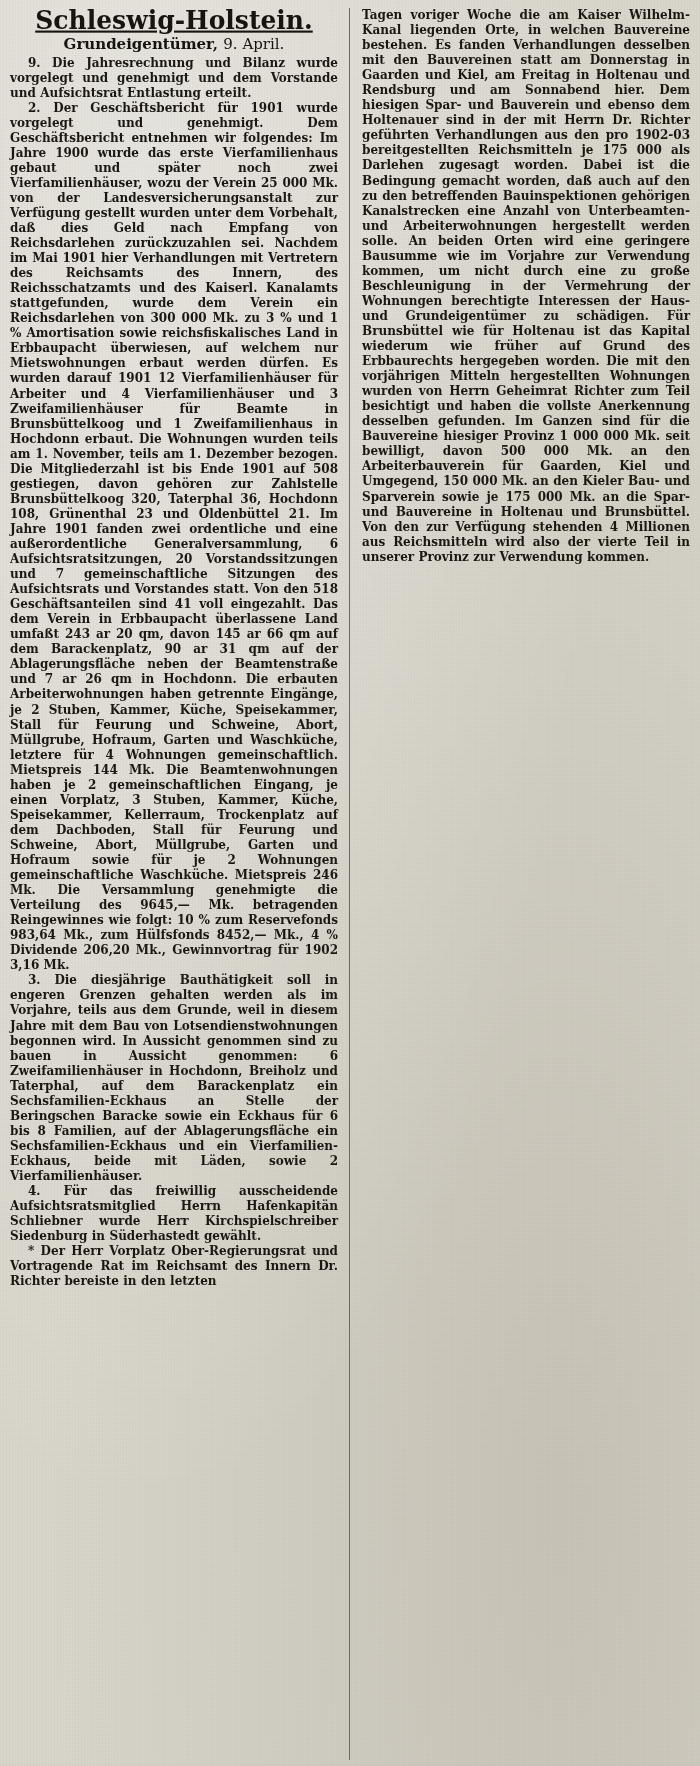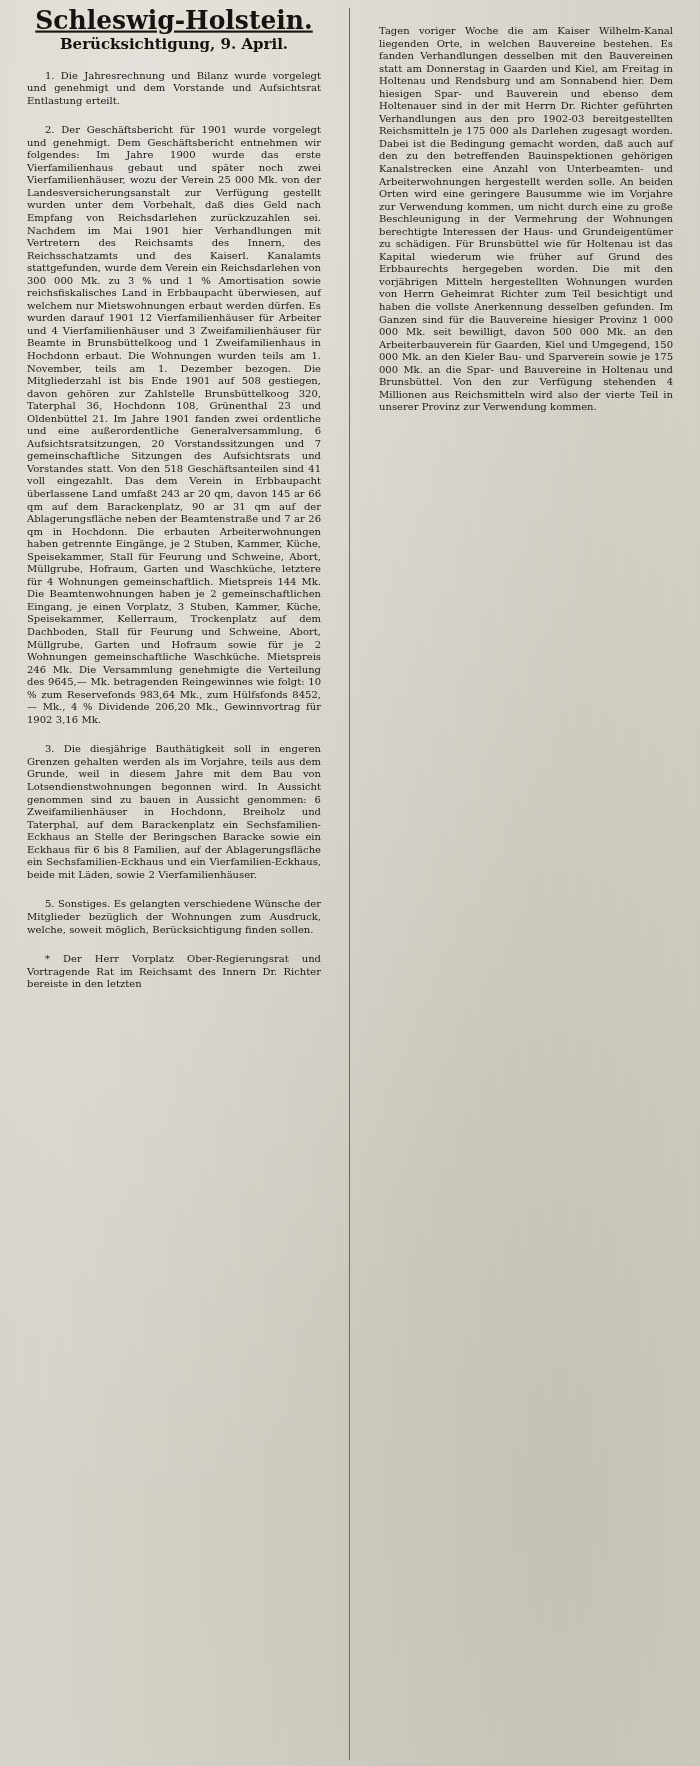--- a/index.html
+++ b/index.html
@@ -67,57 +67,58 @@
   }
   .subhead {
     text-align: center;
     font-weight: bold;
     font-size: 15px;
     line-height: 1.1;
     margin: 2px 0 3px 0;
     color: #17140f;
   }
   .subhead .dateline {
-    font-weight: bold;
+    font-weight: normal;
   }
   p.body {
-    margin: 17px;
-    font-size: 10px;
+    margin: 0;
+    font-size: 12px;
     line-height: 1.255;
     text-align: justify;
     text-justify: inter-word;
     hyphens: manual;
     word-spacing: 0.2px;
     color: #1b1813;
     text-indent: 18px;
+    font-weight: bold;
   }
   p.body.noindent {
     text-indent: 0;
   }
   .col-right p.body:first-child {
     text-indent: 0;
   }
 </style>
 </head>
 <body>
 
 <div class="page">
   <div class="grain"></div>
   <div class="columns">
 
     <div class="col col-left">
       <div class="headline">Schleswig-Holstein.</div>
       <div class="subhead">
-        <span>Berücksichtigung,</span>
+        <span>Grundeigentümer,</span>
         <span class="dateline">9. April.</span>
       </div>
-      <p class="body">1. Die Jahresrechnung und Bilanz wurde vorgelegt und genehmigt und dem Vorstande und Aufsichtsrat Entlastung erteilt.</p>
+      <p class="body">9. Die Jahresrechnung und Bilanz wurde vorgelegt und genehmigt und dem Vorstande und Aufsichtsrat Entlastung erteilt.</p>
       <p class="body">2. Der Geschäftsbericht für 1901 wurde vorgelegt und genehmigt. Dem Geschäftsbericht entnehmen wir folgendes: Im Jahre 1900 wurde das erste Vierfamilienhaus gebaut und später noch zwei Vierfamilienhäuser, wozu der Verein 25 000 Mk. von der Landesversicherungsanstalt zur Verfügung gestellt wurden unter dem Vorbehalt, daß dies Geld nach Empfang von Reichsdarlehen zurückzuzahlen sei. Nachdem im Mai 1901 hier Verhandlungen mit Vertretern des Reichsamts des Innern, des Reichsschatzamts und des Kaiserl. Kanalamts stattgefunden, wurde dem Verein ein Reichsdarlehen von 300 000 Mk. zu 3 % und 1 % Amortisation sowie reichsfiskalisches Land in Erbbaupacht überwiesen, auf welchem nur Mietswohnungen erbaut werden dürfen. Es wurden darauf 1901 12 Vierfamilienhäuser für Arbeiter und 4 Vierfamilienhäuser und 3 Zweifamilienhäuser für Beamte in Brunsbüttelkoog und 1 Zweifamilienhaus in Hochdonn erbaut. Die Wohnungen wurden teils am 1. November, teils am 1. Dezember bezogen. Die Mitgliederzahl ist bis Ende 1901 auf 508 gestiegen, davon gehören zur Zahlstelle Brunsbüttelkoog 320, Taterphal 36, Hochdonn 108, Grünenthal 23 und Oldenbüttel 21. Im Jahre 1901 fanden zwei ordentliche und eine außerordentliche Generalversammlung, 6 Aufsichtsratsitzungen, 20 Vorstandssitzungen und 7 gemeinschaftliche Sitzungen des Aufsichtsrats und Vorstandes statt. Von den 518 Geschäftsanteilen sind 41 voll eingezahlt. Das dem Verein in Erbbaupacht überlassene Land umfaßt 243 ar 20 qm, davon 145 ar 66 qm auf dem Barackenplatz, 90 ar 31 qm auf der Ablagerungsfläche neben der Beamtenstraße und 7 ar 26 qm in Hochdonn. Die erbauten Arbeiterwohnungen haben getrennte Eingänge, je 2 Stuben, Kammer, Küche, Speisekammer, Stall für Feurung und Schweine, Abort, Müllgrube, Hofraum, Garten und Waschküche, letztere für 4 Wohnungen gemeinschaftlich. Mietspreis 144 Mk. Die Beamtenwohnungen haben je 2 gemeinschaftlichen Eingang, je einen Vorplatz, 3 Stuben, Kammer, Küche, Speisekammer, Kellerraum, Trockenplatz auf dem Dachboden, Stall für Feurung und Schweine, Abort, Müllgrube, Garten und Hofraum sowie für je 2 Wohnungen gemeinschaftliche Waschküche. Mietspreis 246 Mk. Die Versammlung genehmigte die Verteilung des 9645,— Mk. betragenden Reingewinnes wie folgt: 10 % zum Reservefonds 983,64 Mk., zum Hülfsfonds 8452,— Mk., 4 % Dividende 206,20 Mk., Gewinnvortrag für 1902 3,16 Mk.</p>
       <p class="body">3. Die diesjährige Bauthätigkeit soll in engeren Grenzen gehalten werden als im Vorjahre, teils aus dem Grunde, weil in diesem Jahre mit dem Bau von Lotsendienstwohnungen begonnen wird. In Aussicht genommen sind zu bauen in Aussicht genommen: 6 Zweifamilienhäuser in Hochdonn, Breiholz und Taterphal, auf dem Barackenplatz ein Sechsfamilien-Eckhaus an Stelle der Beringschen Baracke sowie ein Eckhaus für 6 bis 8 Familien, auf der Ablagerungsfläche ein Sechsfamilien-Eckhaus und ein Vierfamilien-Eckhaus, beide mit Läden, sowie 2 Vierfamilienhäuser.</p>
-      <p class="body">5. Sonstiges. Es gelangten verschiedene Wünsche der Mitglieder bezüglich der Wohnungen zum Ausdruck, welche, soweit möglich, Berücksichtigung finden sollen.</p>
+      <p class="body">4. Für das freiwillig ausscheidende Aufsichtsratsmitglied Herrn Hafenkapitän Schliebner wurde Herr Kirchspielschreiber Siedenburg in Süderhastedt gewählt.</p>
       <p class="body">* Der Herr Vorplatz Ober-Regierungsrat und Vortragende Rat im Reichsamt des Innern Dr. Richter bereiste in den letzten</p>
     </div>
 
     <div class="col col-right">
       <p class="body noindent">Tagen voriger Woche die am Kaiser Wilhelm-Kanal liegenden Orte, in welchen Bauvereine bestehen. Es fanden Verhandlungen desselben mit den Bauvereinen statt am Donnerstag in Gaarden und Kiel, am Freitag in Holtenau und Rendsburg und am Sonnabend hier. Dem hiesigen Spar- und Bauverein und ebenso dem Holtenauer sind in der mit Herrn Dr. Richter geführten Verhandlungen aus den pro 1902-03 bereitgestellten Reichsmitteln je 175 000 als Darlehen zugesagt worden. Dabei ist die Bedingung gemacht worden, daß auch auf den zu den betreffenden Bauinspektionen gehörigen Kanalstrecken eine Anzahl von Unterbeamten- und Arbeiterwohnungen hergestellt werden solle. An beiden Orten wird eine geringere Bausumme wie im Vorjahre zur Verwendung kommen, um nicht durch eine zu große Beschleunigung in der Vermehrung der Wohnungen berechtigte Interessen der Haus- und Grundeigentümer zu schädigen. Für Brunsbüttel wie für Holtenau ist das Kapital wiederum wie früher auf Grund des Erbbaurechts hergegeben worden. Die mit den vorjährigen Mitteln hergestellten Wohnungen wurden von Herrn Geheimrat Richter zum Teil besichtigt und haben die vollste Anerkennung desselben gefunden. Im Ganzen sind für die Bauvereine hiesiger Provinz 1 000 000 Mk. seit bewilligt, davon 500 000 Mk. an den Arbeiterbauverein für Gaarden, Kiel und Umgegend, 150 000 Mk. an den Kieler Bau- und Sparverein sowie je 175 000 Mk. an die Spar- und Bauvereine in Holtenau und Brunsbüttel. Von den zur Verfügung stehenden 4 Millionen aus Reichsmitteln wird also der vierte Teil in unserer Provinz zur Verwendung kommen.</p>
     </div>
 
   </div>
 </div>
 

